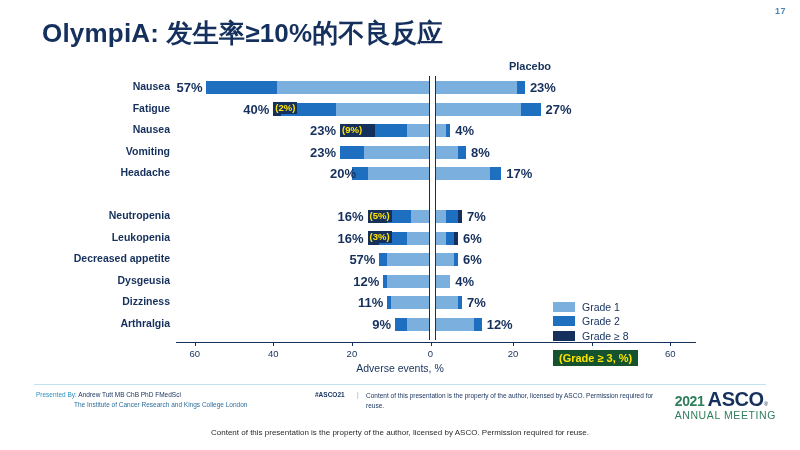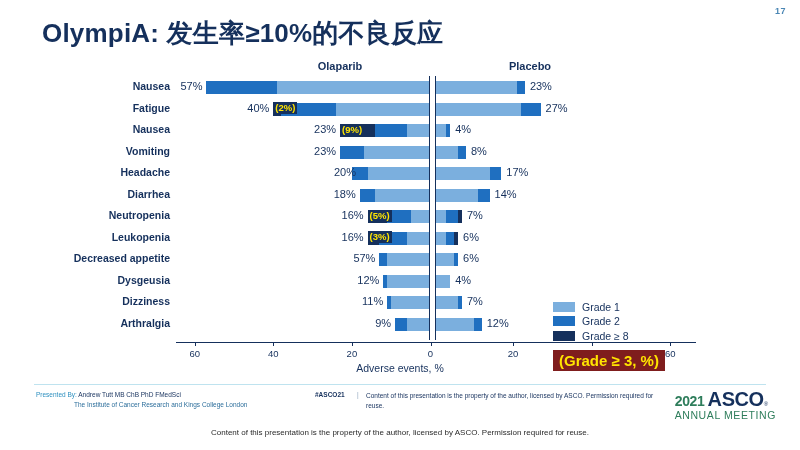--- a/index.html
+++ b/index.html
@@ -46,22 +46,23 @@
   }
   .bar-right{
     position:absolute;height:13px;top:3px;display:flex;
   }
   .seg{height:100%;}
   .g1{background:#7BAFDE;}
   .g2{background:#1F6FC0;}
   .g3{background:#15305C;}
 
   .val{
-    position:absolute;top:2px;font-size:11px;color:#15305C;
+    position:absolute;top:2px;font-size:13px;color:#15305C;
     white-space:nowrap;
+    font-weight:bold;
   }
   .val-left{text-align:right;}
   .val-right{text-align:left;}
 
   .g3tag{
     position:absolute;top:2.5px;height:12px;line-height:12px;
     background:#15305C;color:#FFE400;font-size:9.5px;font-weight:bold;
     padding:0 2px;white-space:nowrap;
   }
 
@@ -81,22 +82,22 @@
     position:absolute;top:286px;left:0;width:800px;text-align:center;
     font-size:10.5px;color:#15305C;
   }
 
   
   .legend{position:absolute;left:553px;top:240px;}
   .legend-row{display:flex;align-items:center;height:13px;margin-bottom:1.5px;}
   .legend-swatch{width:22px;height:10px;margin-right:7px;}
   .legend-text{font-size:10.5px;color:#15305C;white-space:nowrap;}
   .legend-note{
-    margin-top:6px;background:#7f1d1d;color:#FFE400;
-    font-size:15px;font-weight:bold;display:inline-block;
+    margin-top:6px;background:#14532d;color:#FFE400;
+    font-size:11px;font-weight:bold;display:inline-block;
     padding:2px 6px;white-space:nowrap;
   }
 
   
   .rule{position:absolute;left:34px;top:384px;width:732px;height:1px;background:#BFE3EF;}
   .presented{
     position:absolute;left:36px;top:390px;font-size:6.5px;color:#2C6E9B;
     line-height:1.55;white-space:nowrap;
   }
   .presented .by{color:#2C8FBF;}
@@ -123,21 +124,20 @@
 </style>
 </head>
 <body>
 
 <div id="slide">
 
   <div class="slide-number">17</div>
   <div class="title">OlympiA: 发生率≥10%的不良反应</div>
 
   <div class="chart">
-    <div class="arm-header arm-left">Olaparib</div>
     <div class="arm-header arm-right">Placebo</div>
 
     <div class="plot" id="plot">
         <div class="row" style="top: 2px;">
           <div class="row-label-wrap">
             <div class="row-label">Nausea</div>
           </div>
           <div class="bar-left" style="left: 206.49px; width: 224.01px;">
             <div class="seg g1" style="width: 153.27px;"></div>
             <div class="seg g2" style="width: 70.74px;"></div>
@@ -205,35 +205,20 @@
           <div class="bar-left" style="left: 351.9px; width: 78.6px;">
             <div class="seg g1" style="width: 62.88px;"></div>
             <div class="seg g2" style="width: 15.72px;"></div>
           </div>
           <div class="val val-left" style="left: 298px; width: 58px;">20%</div>
           <div class="bar-right" style="left: 434.5px; width: 66.81px;">
             <div class="seg g1" style="width: 55.02px;"></div>
             <div class="seg g2" style="width: 11.79px;"></div>
           </div>
           <div class="val val-right" style="left: 506.31px; width: 60px;">17%</div>
-        </div>
-        <div class="row" style="top: 109.5px;">
-          <div class="row-label-wrap">
-            <div class="row-label">Diarrhea</div>
-          </div>
-          <div class="bar-left" style="left: 359.76px; width: 70.74px;">
-            <div class="seg g1" style="width: 55.02px;"></div>
-            <div class="seg g2" style="width: 15.72px;"></div>
-          </div>
-          <div class="val val-left" style="left: 297.76px; width: 58px;">18%</div>
-          <div class="bar-right" style="left: 434.5px; width: 55.02px;">
-            <div class="seg g1" style="width: 43.23px;"></div>
-            <div class="seg g2" style="width: 11.79px;"></div>
-          </div>
-          <div class="val val-right" style="left: 494.52px; width: 60px;">14%</div>
         </div>
         <div class="row" style="top: 131px;">
           <div class="row-label-wrap">
             <div class="row-label">Neutropenia</div>
           </div>
           <div class="bar-left" style="left: 367.62px; width: 62.88px;">
             <div class="seg g1" style="width: 19.65px;"></div>
             <div class="seg g2" style="width: 23.58px;"></div>
             <div class="seg g3" style="width: 19.65px;"></div>
           </div>

